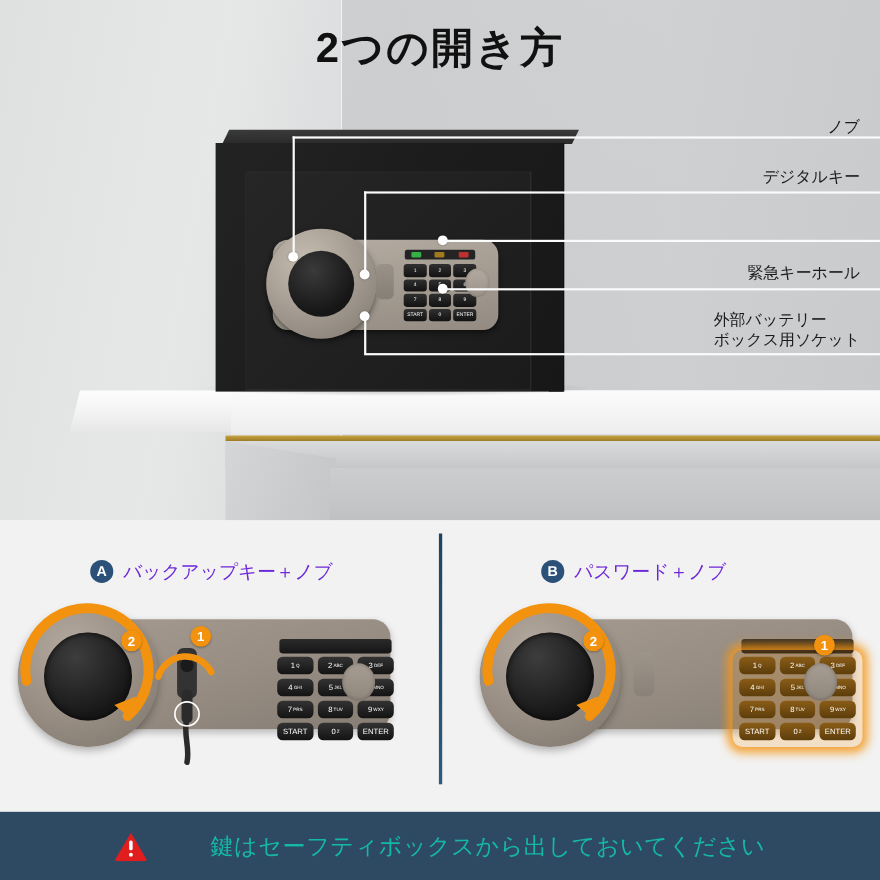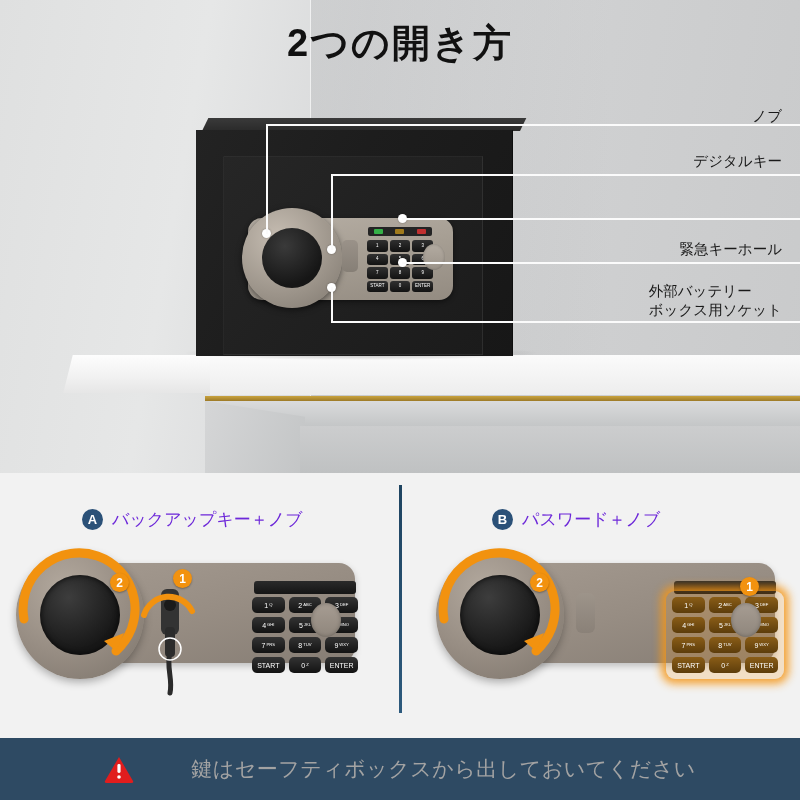--- a/index.html
+++ b/index.html
@@ -219,21 +219,21 @@
     box-shadow:0 1px 2px rgba(0,0,0,.3);
   }
   .key-in{position:absolute;left:143px;top:36px;width:34px;height:110px;}
 
   
   .warnbar{
     position:absolute;left:0;top:265px;width:800px;height:62px;
     background:#2e4a63;display:flex;align-items:center;justify-content:center;gap:12px;
   }
   .warn-text{
-    color:#a3a3a3;font-size:21px;letter-spacing:.5px;
+    color:#14b8a6;font-size:21px;letter-spacing:.5px;
     font-family:Liberation Mono, monospace;
     margin-left:45px;
   }
 </style>
 </head>
 <body>
 
 <div class="page">
 
   <div class="hero">

